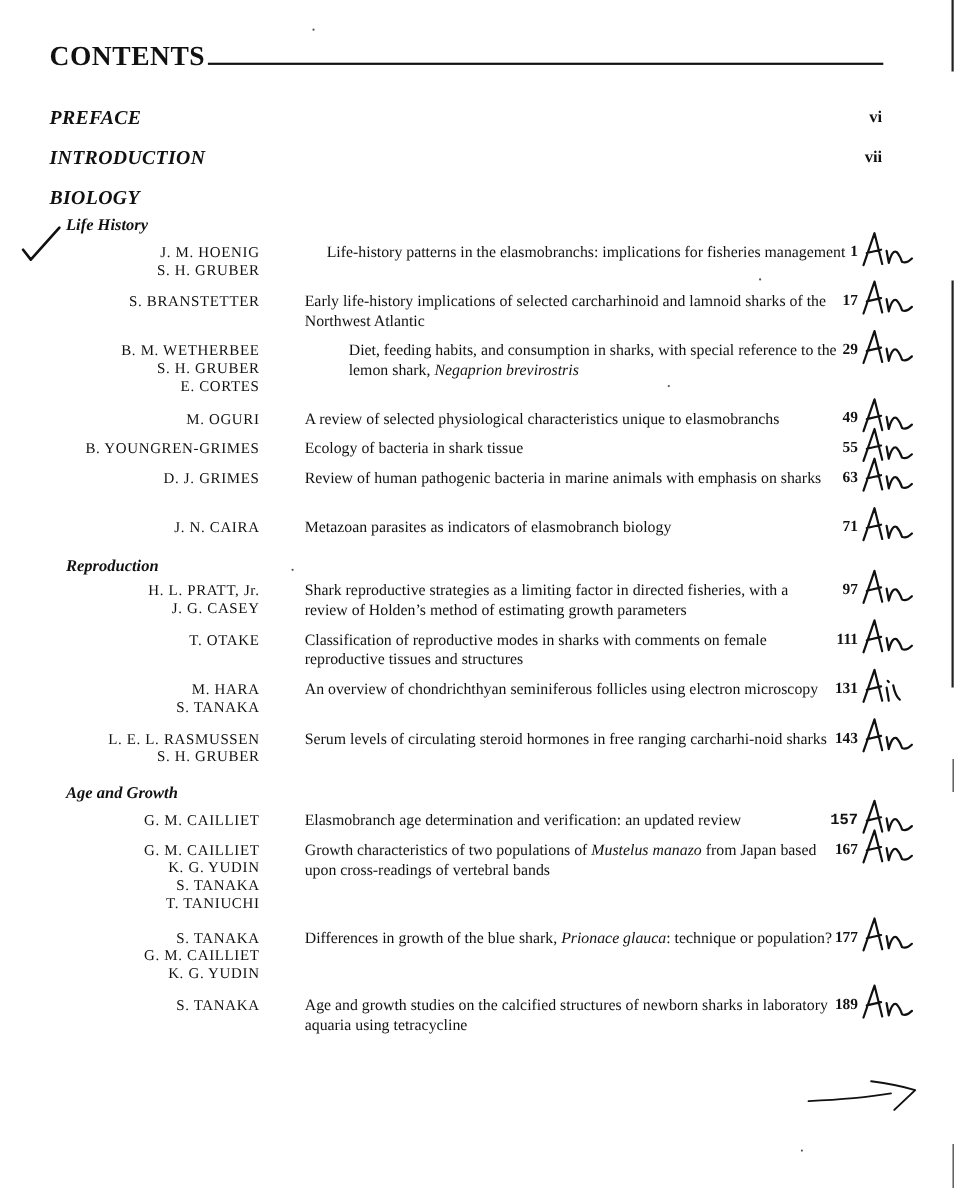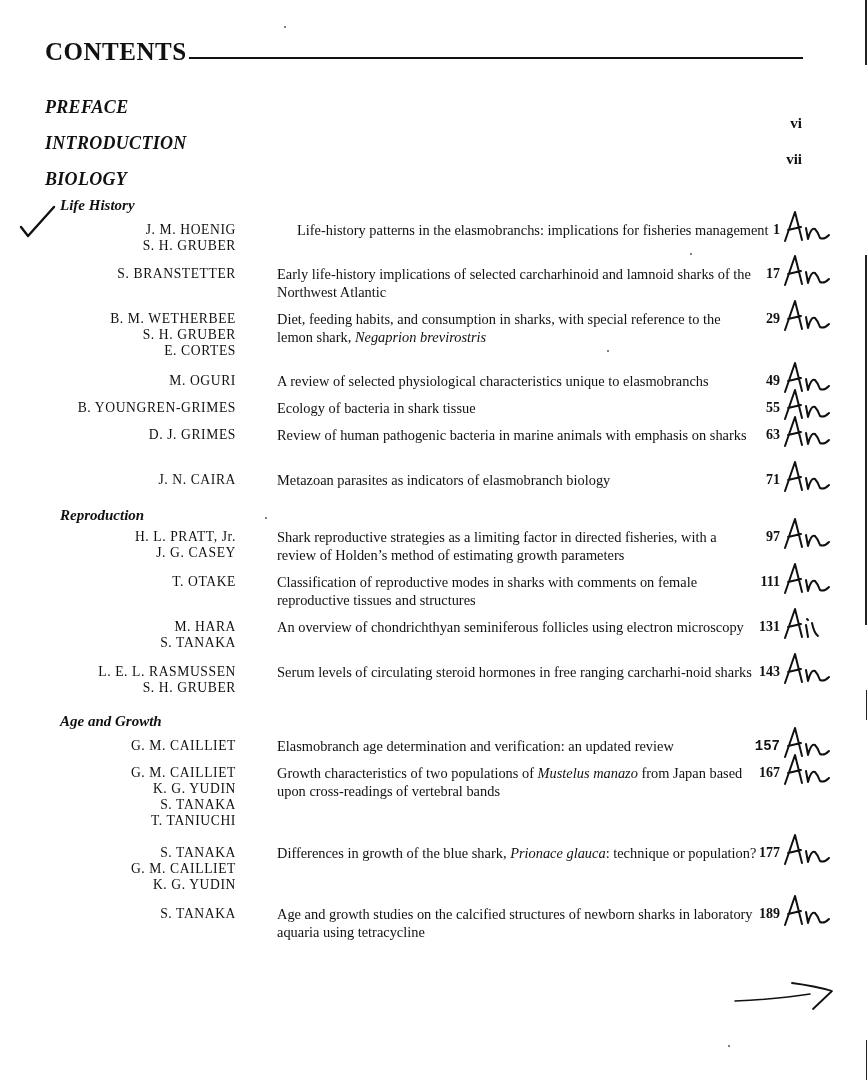--- a/index.html
+++ b/index.html
@@ -13,21 +13,21 @@
     }
     .title-rule {
       position: absolute; left: 189px; top: 57px; width: 614px; height: 0;
       border-top: 2px solid #111;
     }
     .major {
       position: absolute; left: 45px; font-size: 18px; font-weight: bold; font-style: italic;
       letter-spacing: 0.3px;
     }
     .major-page {
-      position: absolute; right: 66px; font-size: 15px; font-weight: bold; margin-top: 16px;
+      position: absolute; right: 66px; font-size: 15px; font-weight: bold;
     }
     .sub {
       position: absolute; left: 60px; font-size: 15px; font-weight: bold; font-style: italic;
     }
     .entry { position: absolute; left: 0; width: 868px; }
     .authors {
       position: absolute; right: 632px; text-align: right; font-size: 13.6px;
       line-height: 16px; letter-spacing: 0.6px; white-space: nowrap;
     }
     .authors div { white-space: nowrap; }
@@ -88,21 +88,21 @@
         <div class="initials" title="An" style="left: 782px; top: -14px;"><svg width="52" height="36" class="initials-svg">
             <path d="M3 33 L13 4 L20 32 M6 22 L19 19 M24 20 L26 31 Q29 19 33 21 Q36 24 38 30 Q42 32 47 27" fill="none" stroke="#111" stroke-width="2" stroke-linecap="round" stroke-linejoin="round"></path>
           </svg></div>
       </div>
       <div class="entry" style="top: 311px;">
         <div class="authors" style="top: 0px;">
           <div>B. M. WETHERBEE</div>
           <div>S. H. GRUBER</div>
           <div>E. CORTES</div>
         </div>
-        <div class="etitle" style="top: -1px;"><span>Diet, feeding habits, and consumption in sharks, with special reference to the lemon shark, </span><i>Negaprion brevirostris</i></div>
+        <div class="etitle" style="top: -1px; margin-left: 40px;"><span>Diet, feeding habits, and consumption in sharks, with special reference to the lemon shark, </span><i>Negaprion brevirostris</i></div>
         <div class="epage" style="top: 0px; right: 88px;">29</div>
         <div class="initials" title="An" style="left: 782px; top: -14px;"><svg width="52" height="36" class="initials-svg">
             <path d="M3 33 L13 4 L20 32 M6 22 L19 19 M24 20 L26 31 Q29 19 33 21 Q36 24 38 30 Q42 32 47 27" fill="none" stroke="#111" stroke-width="2" stroke-linecap="round" stroke-linejoin="round"></path>
           </svg></div>
       </div>
       <div class="entry" style="top: 373px;">
         <div class="authors" style="top: 0px; margin-left: 23px;">
           <div>M. OGURI</div>
         </div>
         <div class="etitle" style="top: -1px;"><span>A review of selected physiological characteristics unique to elasmobranchs</span></div>

